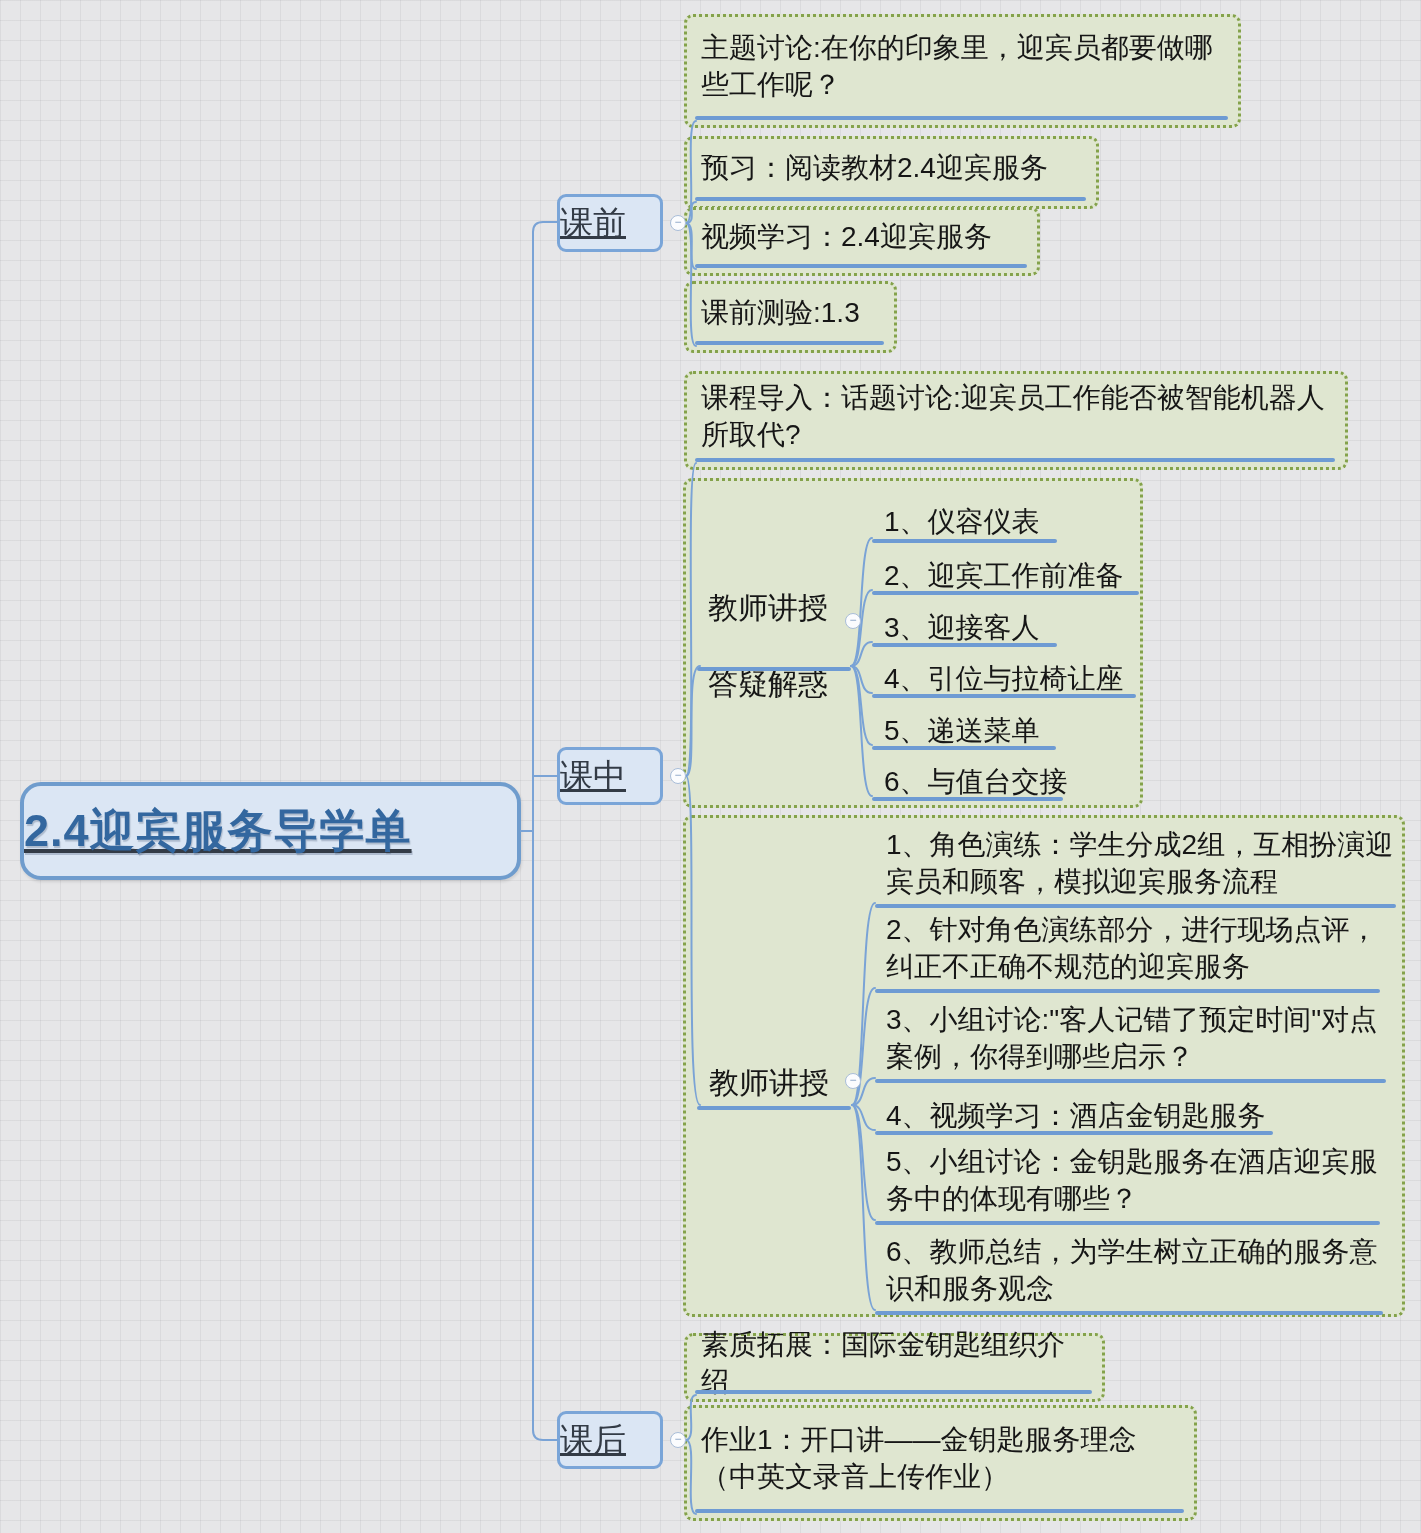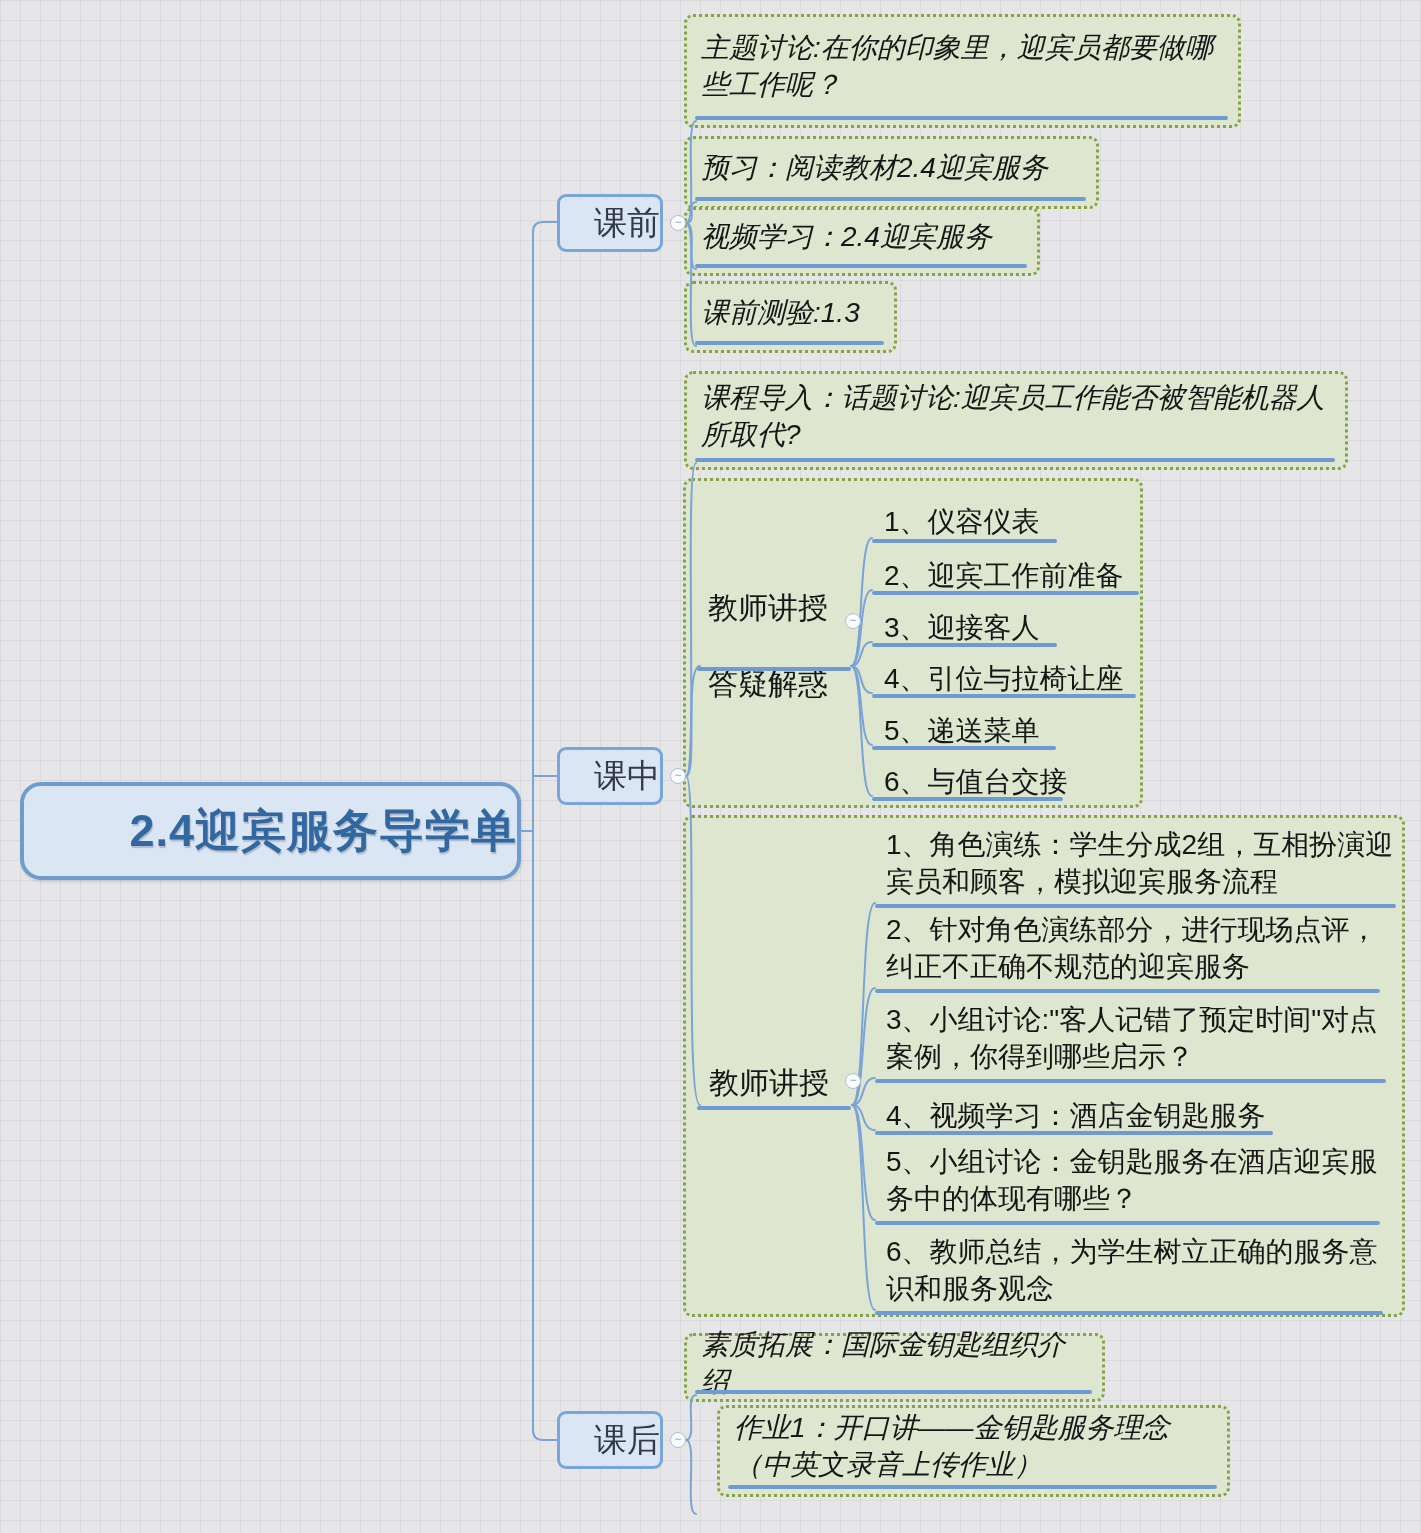--- a/index.html
+++ b/index.html
@@ -11,41 +11,42 @@
       linear-gradient(rgba(110,110,125,0.10) 1px, transparent 1px),
       linear-gradient(90deg, rgba(110,110,125,0.10) 1px, transparent 1px);
     background-size:20px 20px;
   }
   svg.wires{position:absolute;left:0;top:0;z-index:3;pointer-events:none;}
   svg.wires path{stroke:#7aa3d6;stroke-width:2;fill:none;stroke-linecap:round;}
 
   .bluebox{
     position:absolute;z-index:2;box-sizing:border-box;
     background:#dbe6f4;border:3px solid #7aa5d8;border-radius:9px;
-    display:flex;align-items:center;justify-content:flex-end;
+    display:flex;align-items:center;justify-content:flex-start;
     color:#333b46;
+    text-decoration:underline;
   }
   .root{
     border-width:4px;border-radius:21px;border-color:#6f9ccd;
     box-shadow:1px 2px 3px rgba(0,0,0,0.10);
   }
   .root .rtxt{
     font-size:45px;font-weight:bold;color:#33679f;letter-spacing:1px;
     text-shadow:1px 2px 1px rgba(40,60,90,0.25);
   }
   .branch{font-size:33px;}
 
   .leaf,.group{
     position:absolute;z-index:2;box-sizing:border-box;
     background:#dfe6d0;border:3px dotted #84a24b;border-radius:9px;
   }
   .leaf .txt{
     position:absolute;left:14px;right:12px;top:0;bottom:10px;
     display:flex;align-items:center;
-    font-size:28px;line-height:37px;color:#161616;font-style:italic;
+    font-size:28px;line-height:37px;color:#161616;
   }
   .uline{position:absolute;height:4px;background:#6e9bd3;border-radius:2px;z-index:2;}
   .leaf .uline{left:8px;right:10px;bottom:5px;}
 
   .glabel{position:absolute;font-size:30px;line-height:38px;color:#161616;white-space:pre-line;}
   .gi-text{position:absolute;font-size:28px;line-height:37px;color:#161616;}
   .nowrap{white-space:nowrap;}
 
   .collapse{
     position:absolute;z-index:4;width:16px;height:16px;box-sizing:border-box;
@@ -167,18 +168,18 @@
     <div class="gi-text" style="left:200px;top:325px;width:515px;">5、小组讨论：金钥匙服务在酒店迎宾服务中的体现有哪些？</div>
     <div class="uline" style="left:189px;width:505px;top:403px;"></div>
     <div class="gi-text" style="left:200px;top:415px;width:515px;">6、教师总结，为学生树立正确的服务意识和服务观念</div>
     <div class="uline" style="left:189px;width:508px;top:493px;"></div>
   </div>
 
   <div class="leaf" style="left:684px;top:1333px;width:421px;height:69px;">
     <div class="txt">素质拓展：国际金钥匙组织介绍</div>
     <div class="uline"></div>
   </div>
-  <div class="leaf" style="left:717px;top:1405px;width:513px;height:92px;">
+  <div class="leaf" style="left:684px;top:1405px;width:513px;height:116px;">
     <div class="txt">作业1：开口讲——金钥匙服务理念（中英文录音上传作业）</div>
     <div class="uline"></div>
   </div>
 
 </div>
 
 </body></html>

